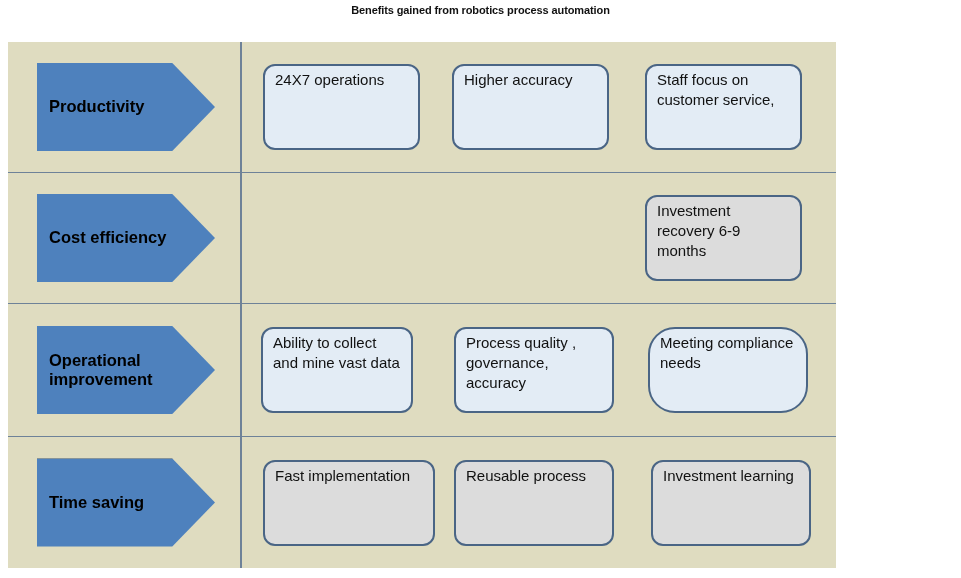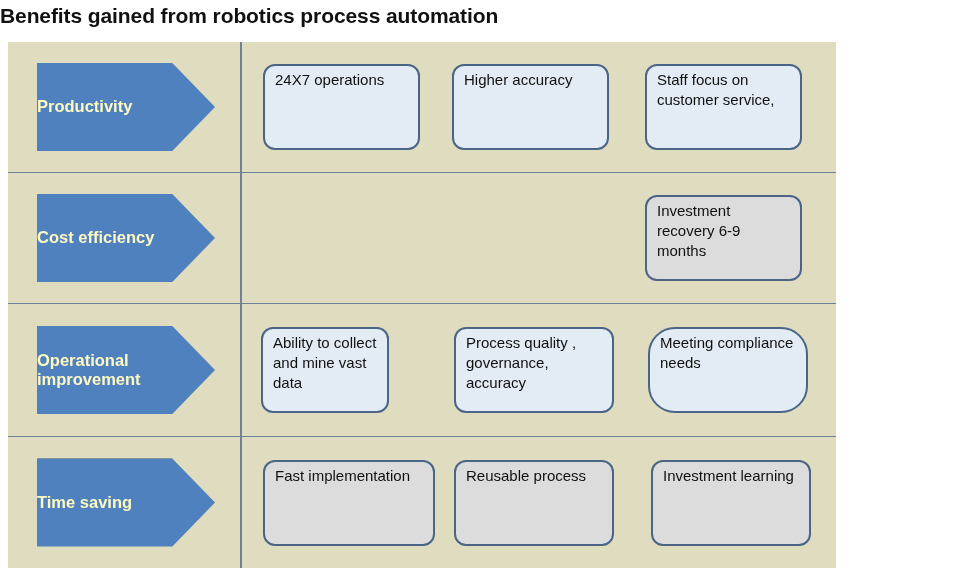--- a/index.html
+++ b/index.html
@@ -13,21 +13,22 @@
     font-family: "Liberation Sans", sans-serif;
     overflow: hidden;
     position: relative;
   }
 
   #page-title {
     position: absolute;
     left: 0;
     top: 4px;
     width: 961px;
-    font-size: 21px;
+    text-align: center;
+    font-size: 11px;
     font-weight: bold;
     color: #111111;
     letter-spacing: -0.1px;
   }
 
   #diagram-panel {
     position: absolute;
     left: 8px;
     top: 42px;
     width: 828px;
@@ -63,25 +64,26 @@
 
   
   .arrow {
     position: absolute;
     left: 29px;
     top: 50%;
     transform: translateY(-50%);
     width: 178px;
     height: 88px;
     background: #4e81bd;
-    color: #fef9c3;
+    color: #000000;
     font-size: 16.5px;
     font-weight: bold;
     display: flex;
     align-items: center;
+    padding-left: 12px;
     box-sizing: border-box;
     line-height: 1.18;
     -webkit-clip-path: polygon(0 0, 76% 0, 100% 50%, 76% 100%, 0 100%);
     clip-path: polygon(0 0, 76% 0, 100% 50%, 76% 100%, 0 100%);
     filter: drop-shadow(1.5px 0 0 #2f4e74) drop-shadow(-1.5px 0 0 #2f4e74)
             drop-shadow(0 1.5px 0 #2f4e74) drop-shadow(0 -1.5px 0 #2f4e74);
   }
   .arrow-label { display: block; }
 
   
@@ -101,21 +103,21 @@
     overflow: hidden;
   }
   .box-blue { background: #e3ecf5; }
   .box-grey { background: #dcdcdc; }
 
   .col-0 { left: 255px; }
   .col-1 { left: 444px; }
   .col-2 { left: 637px; }
 
   
-  .row-2 .col-0 { left: 253px; width: 128px; }
+  .row-2 .col-0 { left: 253px; width: 152px; }
   .row-2 .col-1 { left: 446px; width: 160px; }
   .row-2 .col-2 { left: 640px; width: 160px; border-radius: 27px; }
   .row-3 .col-0 { left: 255px; width: 172px; }
   .row-3 .col-1 { left: 446px; width: 160px; }
   .row-3 .col-2 { left: 643px; width: 160px; }
 </style>
 </head>
 <body>
 
 <div id="page-title">Benefits gained from robotics process automation</div>

